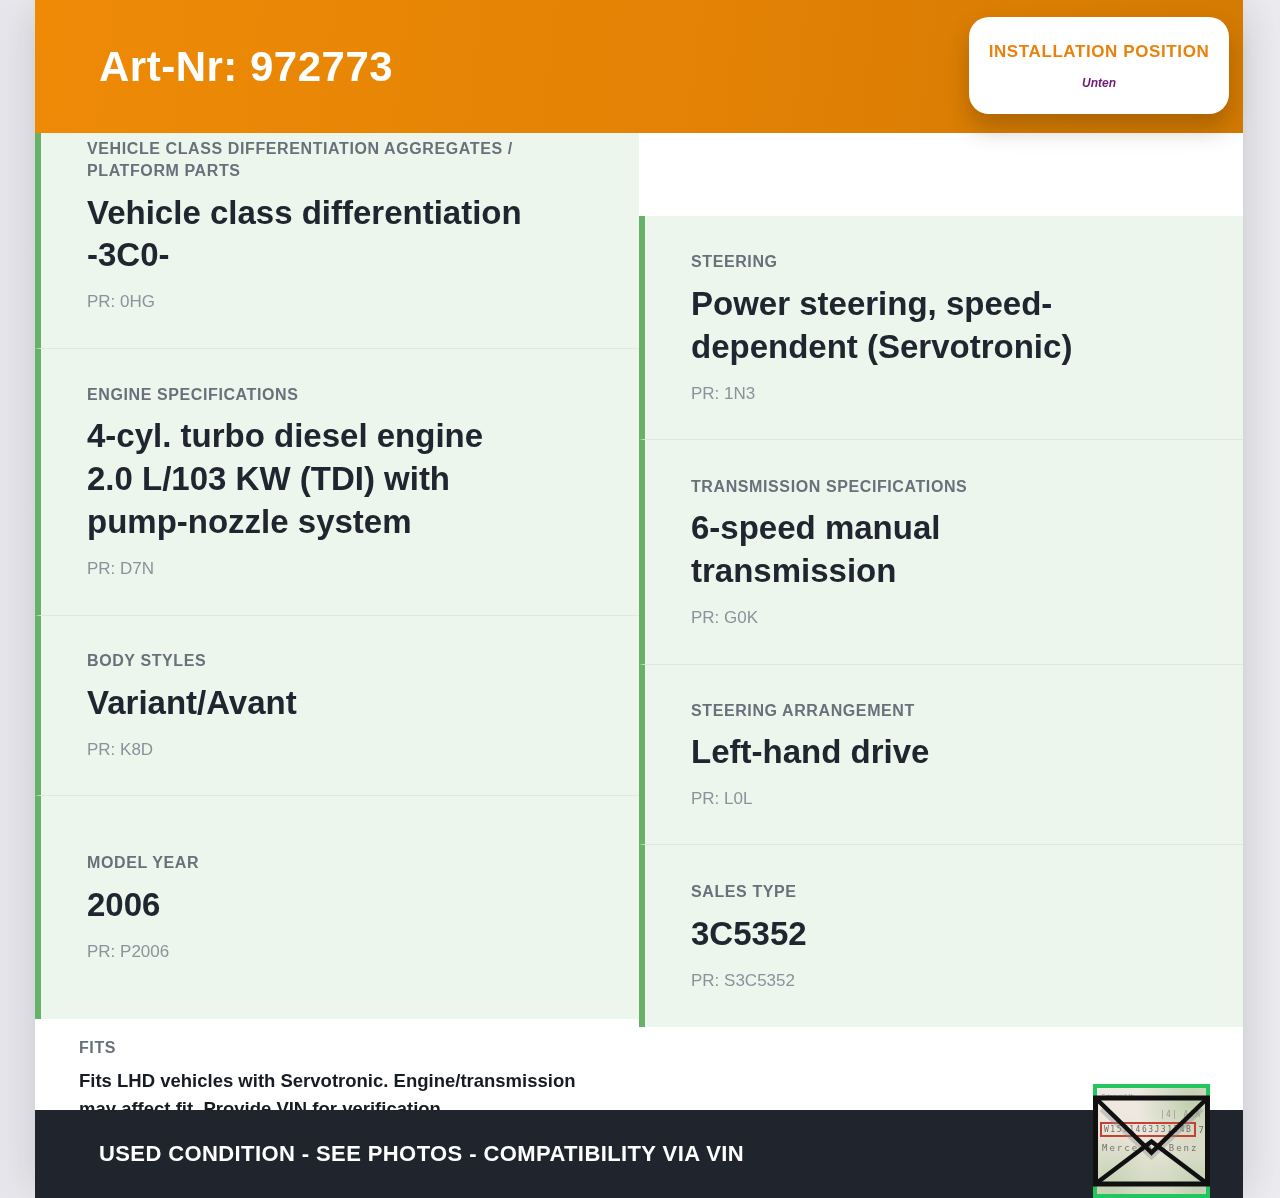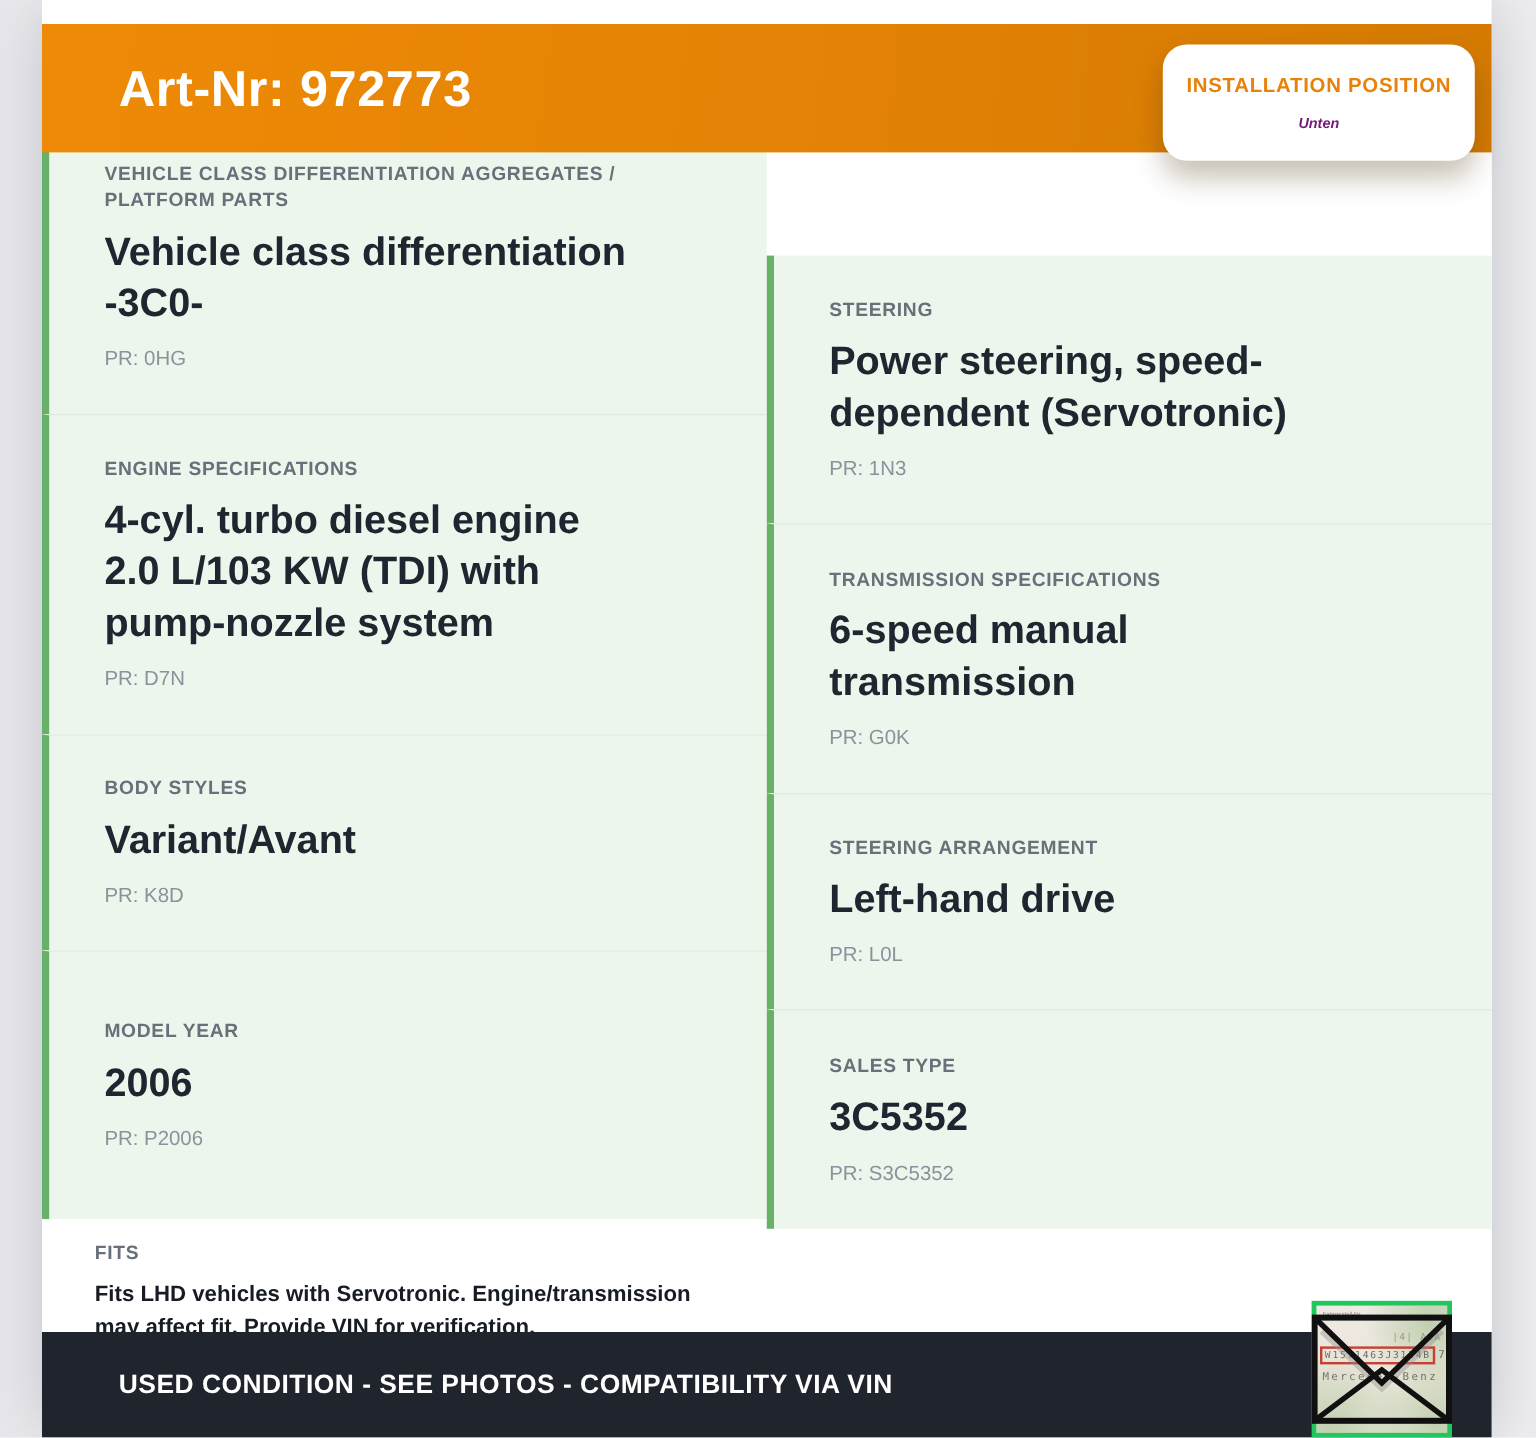--- a/index.html
+++ b/index.html
@@ -9,23 +9,22 @@
     background:linear-gradient(90deg,#e9e9ee 0%,#f1f1f4 3%,#f1f1f4 97%,#eeeef2 100%);
     position:relative; overflow:hidden;
   }
   .container {
     position:absolute; left:35px; top:0; width:1208px; height:1198px;
     background:#ffffff; box-shadow:0 0 48px rgba(40,45,60,.25);
     display:flex; flex-direction:column;
   }
   
   .header {
-    flex:none; height:107px; position:relative; display:flex; align-items:center;
+    flex:none; height:133px; position:relative; display:flex; align-items:center;
     background:linear-gradient(97deg,#ee8a06 0%,#e38205 55%,#d47a02 100%);
-    margin-top:20px;
   }
   .art-nr { color:#fff; font-size:42px; font-weight:700; letter-spacing:.5px; margin-left:64px; }
   .pos-box {
     position:absolute; top:17px; right:14px; width:260px; height:97px;
     background:#fff; border-radius:20px; box-shadow:0 14px 24px rgba(70,45,0,.30);
     display:flex; flex-direction:column; align-items:center; justify-content:center; gap:14px;
   }
   .pos-label { font-size:17px; font-weight:700; color:#e8820b; letter-spacing:.6px; }
   .pos-value { font-size:12px; font-weight:600; color:#701a75;font-style:italic; }
   

